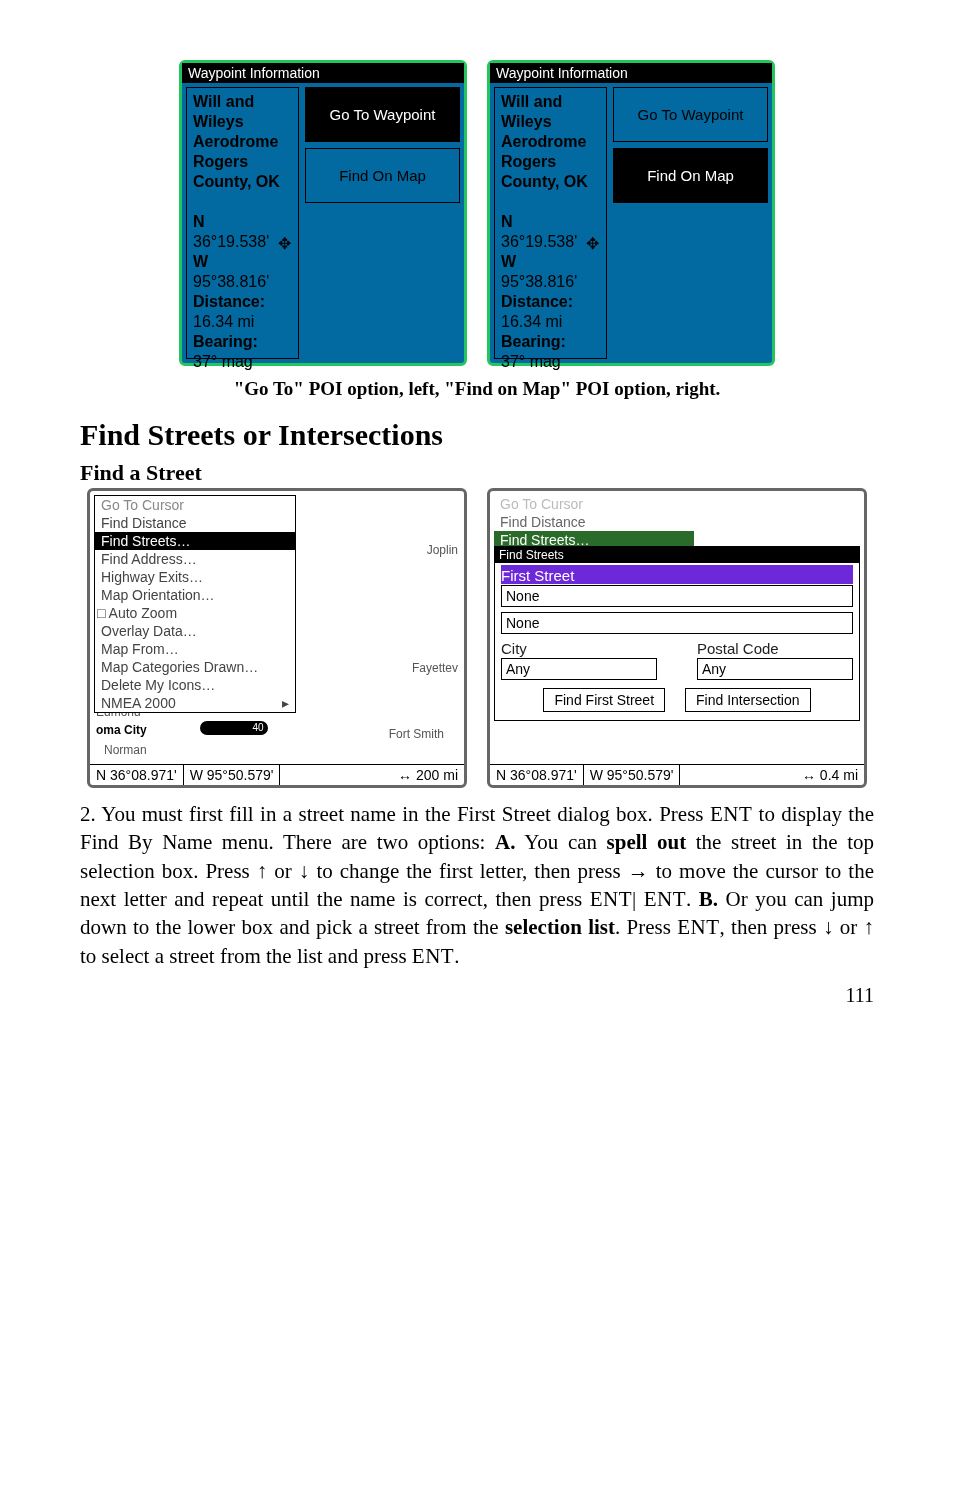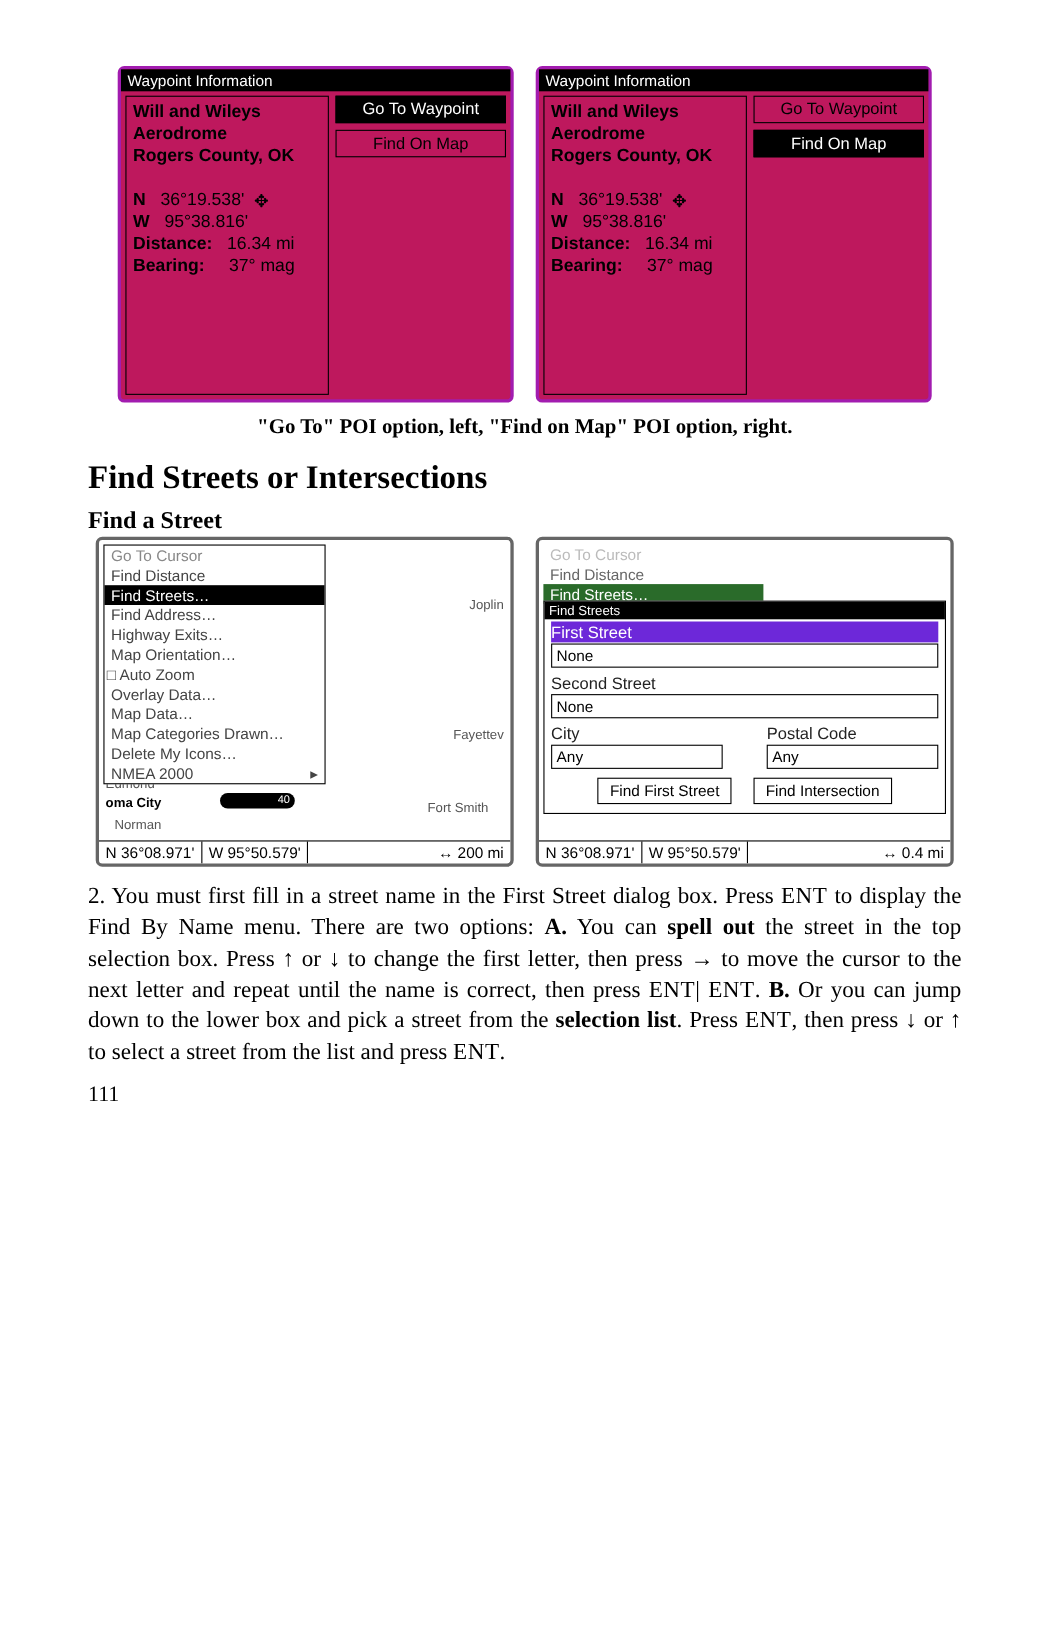--- a/index.html
+++ b/index.html
@@ -12,24 +12,24 @@
   .page {
     padding: 60px 80px 40px 80px;
   }
   .figure-row {
     display: flex;
     gap: 20px;
     justify-content: center;
     margin-bottom: 12px;
   }
   .device-panel {
-    border: 3px solid #a21caf;
+    border: 3px solid #22c55e;
     border-radius: 6px;
-    background: #be185d;
-    width: 360px;
+    background: #0369a1;
+    width: 288px;
     box-sizing: border-box;
   }
   .titlebar {
     background: #000;
     color: #fff;
     font-family: Arial, sans-serif;
     font-size: 14px;
     padding: 2px 6px;
   }
   .wp-body {
@@ -52,21 +52,21 @@
     width: 155px;
     display: flex;
     flex-direction: column;
     gap: 6px;
   }
   .ui-btn {
     border: 1.5px solid #000;
     text-align: center;
     font-family: Arial, sans-serif;
     font-size: 15px;
-    padding: 3px 6px;
+    padding: 18px 6px;
   }
   .ui-btn.sel {
     background: #000;
     color: #fff;
   }
   .pushpin {
     display:inline-block;
     font-size: 16px;
     transform: translateY(2px);
   }
@@ -177,21 +177,21 @@
     padding: 3px 10px;
     font-size: 14px;
   }
   .cols {
     display:flex;
     gap: 40px;
     padding: 2px 6px;
   }
   .col { flex:1; }
   .pagenum {
-    text-align:left;
+    text-align:right;
     font-size: 20px;
     font-family: Georgia, serif;
   }
   .ent { font-variant: small-caps; letter-spacing: 0.5px; }
   .bold { font-weight: bold; }
 </style>
 </head>
 <body>
 
 <div class="page">
@@ -266,21 +266,21 @@
 
       <div class="menu-list">
         <div class="menu-item first">Go To Cursor</div>
         <div class="menu-item">Find Distance</div>
         <div class="menu-item selected">Find Streets…</div>
         <div class="menu-item">Find Address…</div>
         <div class="menu-item">Highway Exits…</div>
         <div class="menu-item">Map Orientation…</div>
         <div class="menu-item" style="padding-left:2px;">□ <span>Auto Zoom</span></div>
         <div class="menu-item">Overlay Data…</div>
-        <div class="menu-item">Map Data…</div>
+        <div class="menu-item">Map From…</div>
         <div class="menu-item">Map Categories Drawn…</div>
         <div class="menu-item">Delete My Icons…</div>
         <div class="menu-item"><span>NMEA 2000</span> <span style="float:right">▸</span></div>
       </div>
 
       <div class="statusbar">
         <div>N   36°08.971'</div>
         <div>W   95°50.579'</div>
         <div>↔   200 mi</div>
       </div>
@@ -295,21 +295,20 @@
         <div class="menu-item" style="color:#2a6b2a">Find Address…</div>
       </div>
 
       <div class="find-streets-overlay">
         <div class="fs-title">Find Streets</div>
         <div class="fs-row">
           <div class="fs-label sel">First Street</div>
           <div class="fs-input">None</div>
         </div>
         <div class="fs-row">
-          <div class="fs-label">Second Street</div>
           <div class="fs-input">None</div>
         </div>
         <div class="cols">
           <div class="col">
             <div class="fs-label">City</div>
             <div class="fs-input">Any</div>
           </div>
           <div class="col">
             <div class="fs-label">Postal Code</div>
             <div class="fs-input">Any</div>

